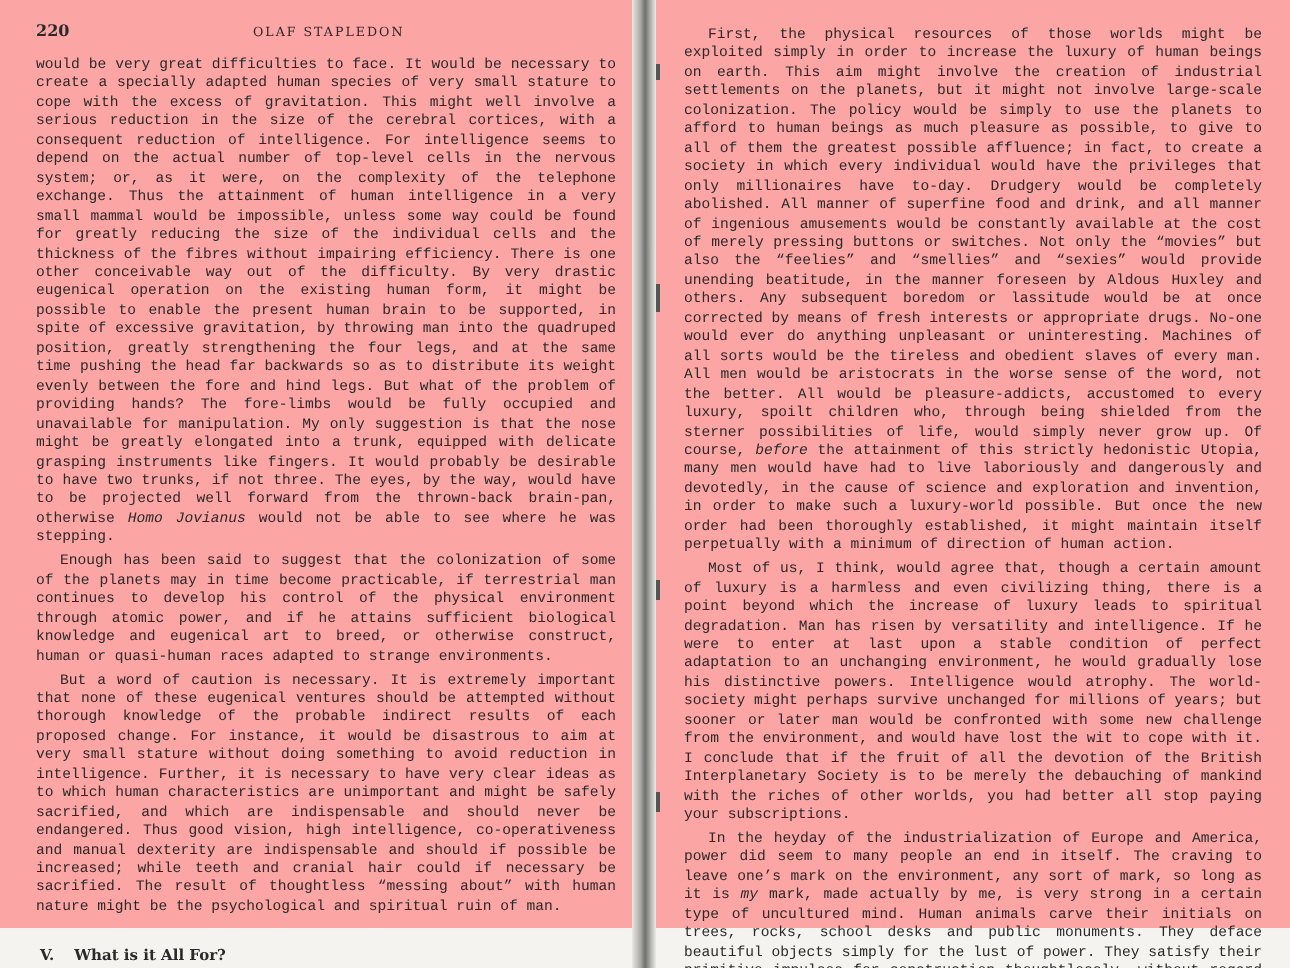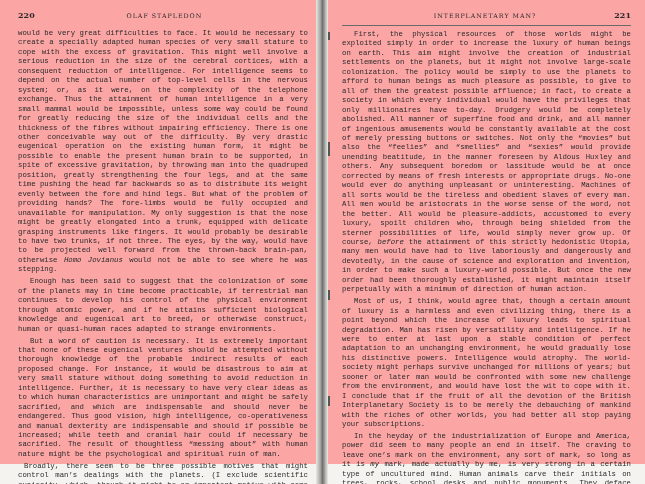--- a/index.html
+++ b/index.html
@@ -54,30 +54,28 @@
     <div class="running-head">
       <span class="folio">220</span>
       <span class="running-title">OLAF STAPLEDON</span>
       <span style="width:14px"></span>
     </div>
     <div class="body-text">
       <p class="noindent"><span>would be very great difficulties to face.  It would be necessary to create a specially adapted human species of very small stature to cope with the excess of gravitation.  This might well involve a serious reduction in the size of the cerebral cortices, with a consequent reduction of intelligence.  For intelligence seems to depend on the actual number of top-level cells in the nervous system; or, as it were, on the complexity of the telephone exchange.  Thus the attainment of human intelligence in a very small mammal would be impossible, unless some way could be found for greatly reducing the size of the individual cells and the thickness of the fibres without impairing efficiency.  There is one other conceivable way out of the difficulty.  By very drastic eugenical operation on the existing human form, it might be possible to enable the present human brain to be supported, in spite of excessive gravitation, by throwing man into the quadruped position, greatly strengthening the four legs, and at the same time pushing the head far backwards so as to distribute its weight evenly between the fore and hind legs.  But what of the problem of providing hands?  The fore-limbs would be fully occupied and unavailable for manipulation.  My only suggestion is that the nose might be greatly elongated into a trunk, equipped with delicate grasping instruments like fingers.  It would probably be desirable to have two trunks, if not three.  The eyes, by the way, would have to be projected well forward from the thrown-back brain-pan, otherwise </span><em>Homo Jovianus</em><span> would not be able to see where he was stepping.</span></p>
       <p>Enough has been said to suggest that the colonization of some of the planets may in time become practicable, if terrestrial man continues to develop his control of the physical environment through atomic power, and if he attains sufficient biological knowledge and eugenical art to breed, or otherwise construct, human or quasi-human races adapted to strange environments.</p>
       <p>But a word of caution is necessary.  It is extremely important that none of these eugenical ventures should be attempted without thorough knowledge of the probable indirect results of each proposed change.  For instance, it would be disastrous to aim at very small stature without doing something to avoid reduction in intelligence.  Further, it is necessary to have very clear ideas as to which human characteristics are unimportant and might be safely sacrified, and which are indispensable and should never be endangered.  Thus good vision, high intelligence, co-operativeness and manual dexterity are indispensable and should if possible be increased; while teeth and cranial hair could if necessary be sacrified.  The result of thoughtless “messing about” with human nature might be the psychological and spiritual ruin of man.</p>
 
+      <div class="section-head">
+        <span class="num">V.</span><span>What is it All For?</span>
+      </div>
       <p style="text-indent:6px">  Broadly, there seem to be three possible motives that might control man’s dealings with the planets.  (I exclude scientific curiosity, which, though it might be an important motive with some individuals, is not likely to be the determining factor.)</p>
     </div>
   </div>
 
   <div class="page page-right">
-    <div class="running-head">
-      <span style="width:14px"></span>
-      <span class="running-title">INTERPLANETARY MAN?</span>
-      <span class="folio">221</span>
-    </div>
     <div class="body-text">
       <p><span>First, the physical resources of those worlds might be exploited simply in order to increase the luxury of human beings on earth.  This aim might involve the creation of industrial settlements on the planets, but it might not involve large-scale colonization.  The policy would be simply to use the planets to afford to human beings as much pleasure as possible, to give to all of them the greatest possible affluence; in fact, to create a society in which every individual would have the privileges that only millionaires have to-day.  Drudgery would be completely abolished.  All manner of superfine food and drink, and all manner of ingenious amusements would be constantly available at the cost of merely pressing buttons or switches.  Not only the “movies” but also the “feelies” and “smellies” and “sexies” would provide unending beatitude, in the manner foreseen by Aldous Huxley and others.  Any subsequent boredom or lassitude would be at once corrected by means of fresh interests or appropriate drugs.  No-one would ever do anything unpleasant or uninteresting.  Machines of all sorts would be the tireless and obedient slaves of every man.  All men would be aristocrats in the worse sense of the word, not the better.  All would be pleasure-addicts, accustomed to every luxury, spoilt children who, through being shielded from the sterner possibilities of life, would simply never grow up.  Of course, </span><em>before</em><span> the attainment of this strictly hedonistic Utopia, many men would have had to live laboriously and dangerously and devotedly, in the cause of science and exploration and invention, in order to make such a luxury-world possible.  But once the new order had been thoroughly established, it might maintain itself perpetually with a minimum of direction of human action.</span></p>
       <p>Most of us, I think, would agree that, though a certain amount of luxury is a harmless and even civilizing thing, there is a point beyond which the increase of luxury leads to spiritual degradation.  Man has risen by versatility and intelligence.  If he were to enter at last upon a stable condition of perfect adaptation to an unchanging environment, he would gradually lose his distinctive powers.  Intelligence would atrophy.  The world-society might perhaps survive unchanged for millions of years; but sooner or later man would be confronted with some new challenge from the environment, and would have lost the wit to cope with it.  I conclude that if the fruit of all the devotion of the British Interplanetary Society is to be merely the debauching of mankind with the riches of other worlds, you had better all stop paying your subscriptions.</p>
       <p><span>In the heyday of the industrialization of Europe and America, power did seem to many people an end in itself.  The craving to leave one’s mark on the environment, any sort of mark, so long as it is </span><em>my</em><span> mark, made actually by me, is very strong in a certain type of uncultured mind.  Human animals carve their initials on trees, rocks, school desks and public monuments.  They deface beautiful objects simply for the lust of power.  They satisfy their primitive impulses for construction thoughtlessly, without regard to the</span></p>
     </div>
   </div>
 
   <div class="gutter"></div>
   <div class="gutter-mark" style="top:32px;height:8px"></div>
   <div class="gutter-mark" style="top:142px;height:14px"></div>

